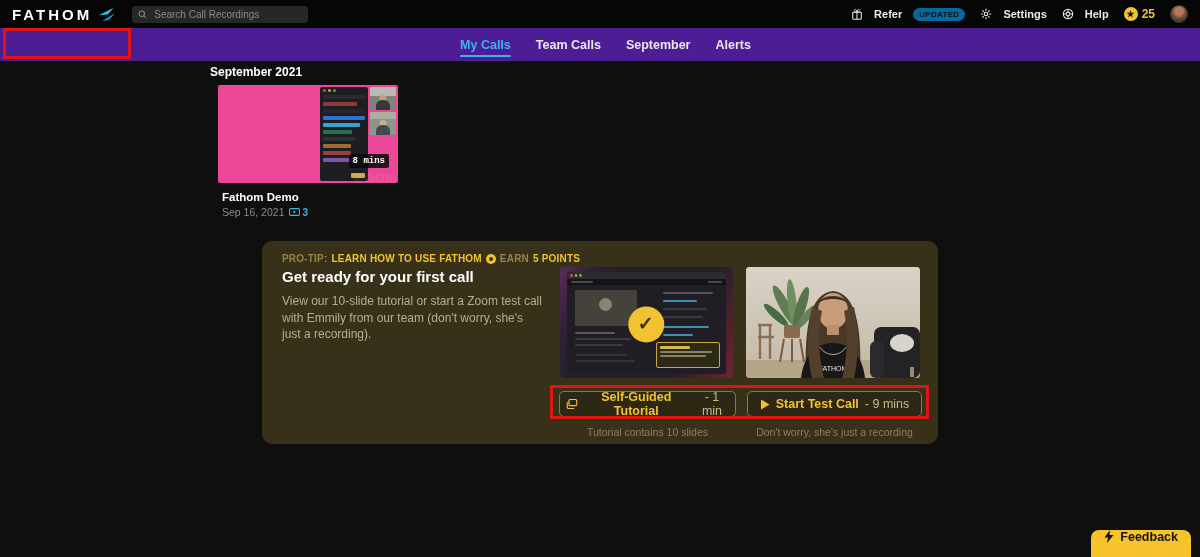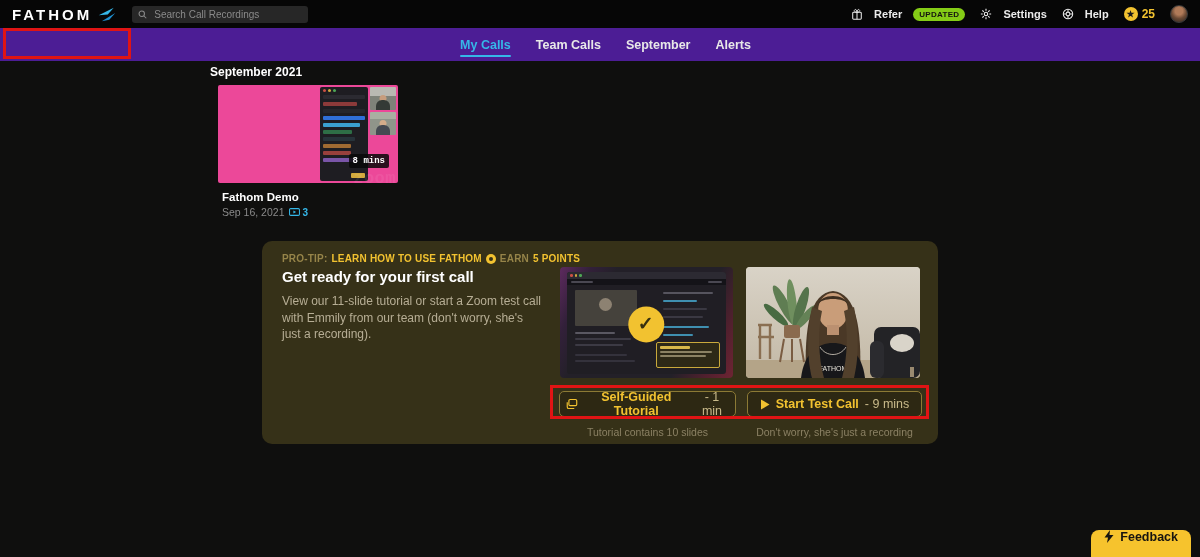--- a/index.html
+++ b/index.html
@@ -14,21 +14,21 @@
   .logo-text { color:#ffffff; font-weight:bold; font-size:15px; letter-spacing:3px; }
   .logo-icon svg { display:block; }
   .search { margin-left:16px; width:176px; height:17px; background:#272727; border-radius:3px;
             display:flex; align-items:center; padding:0 6px; gap:5px; }
   .search svg { flex:none; }
   .search input { background:transparent; border:none; outline:none; color:#bbbbbb; font-size:10px;
                   width:100%; font-family:"Liberation Sans", sans-serif; }
   .search input::placeholder { color:#8a8a8a; }
   .topbar-right { margin-left:auto; display:flex; align-items:center; gap:15px; }
   .tb-item { display:flex; align-items:center; gap:11px; color:#ececec; font-size:11px; font-weight:bold; cursor:pointer; }
-  .pill { background:#84cc16; color:#141310; font-size:8px; font-weight:bold; border-radius:8px;
+  .pill { background:#0369a1; color:#141310; font-size:8px; font-weight:bold; border-radius:8px;
           padding:2px 6px; letter-spacing:.3px; }
   .points { display:flex; align-items:center; gap:4px; color:#f2c230; font-size:12px; font-weight:bold; }
   .coin { width:14px; height:14px; border-radius:50%; background:#f2c230; color:#1a1a1a;
           display:flex; align-items:center; justify-content:center; font-size:9px; line-height:1; }
   .avatar { width:18px; height:18px; border-radius:50%;
             background: radial-gradient(circle at 50% 32%, #b07a58 0 28%, #6b4a35 55%, #2c241d 100%);
             border:1px solid #3a3a3a; }
 
   
   .navbar { position:absolute; top:28px; left:0; width:1200px; height:33px; background:#4c1d95;
@@ -241,21 +241,21 @@
     <div class="protip-eyebrow">
       <span>PRO-TIP:</span>
       <span class="bright">LEARN HOW TO USE FATHOM</span>
       <span class="mini-coin">
           <i></i>
         </span>
       <span>EARN</span>
       <span class="bright">5 POINTS</span>
     </div>
     <h2 class="protip-title" style="margin:0">Get ready for your first call</h2>
-    <p class="protip-body" style="margin:0">View our 11-slide tutorial or start a Zoom test call with Emmily from our team (don't worry, she's just a recording).</p>
+    <p class="protip-body" style="margin:0">View our 10-slide tutorial or start a Zoom test call with Emmily from our team (don't worry, she's just a recording).</p>
 
     <div class="pt-thumb pt-thumb-tutorial">
       <div class="browser">
         <div class="bw-bar">
             <i style="background:#c94f44"></i>
             <i style="background:#cfa53e"></i>
             <i style="background:#4da655"></i>
           </div>
         <div class="bw-nav">
             <b></b>

